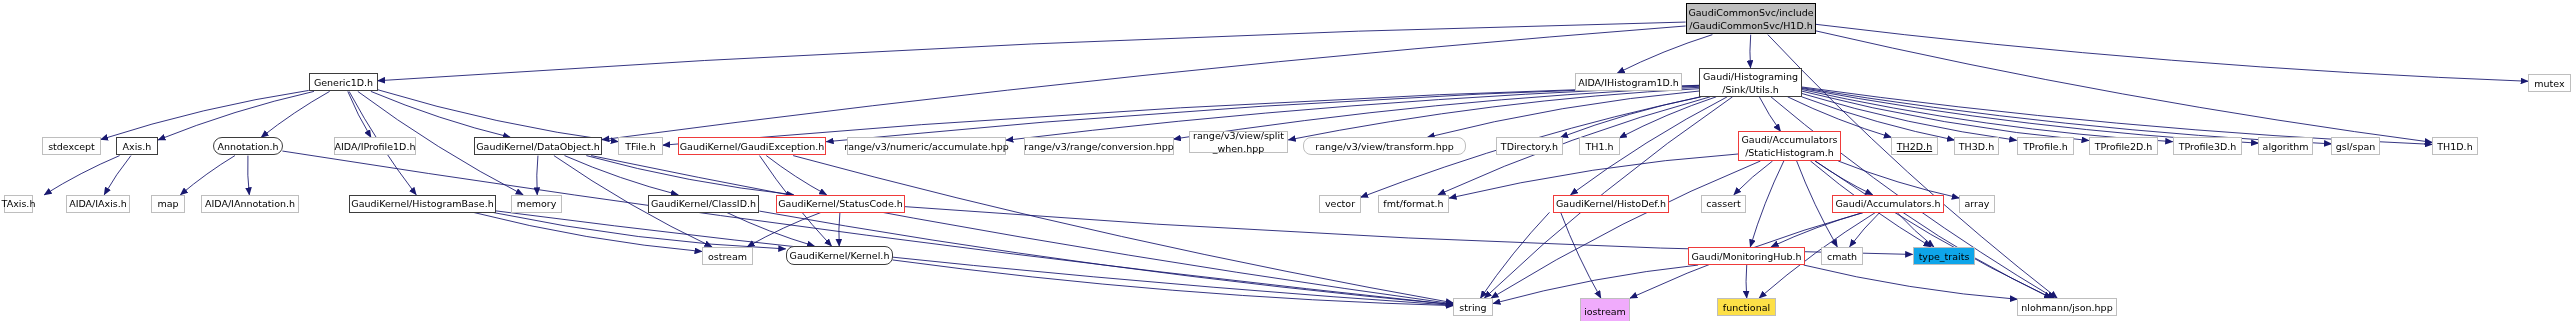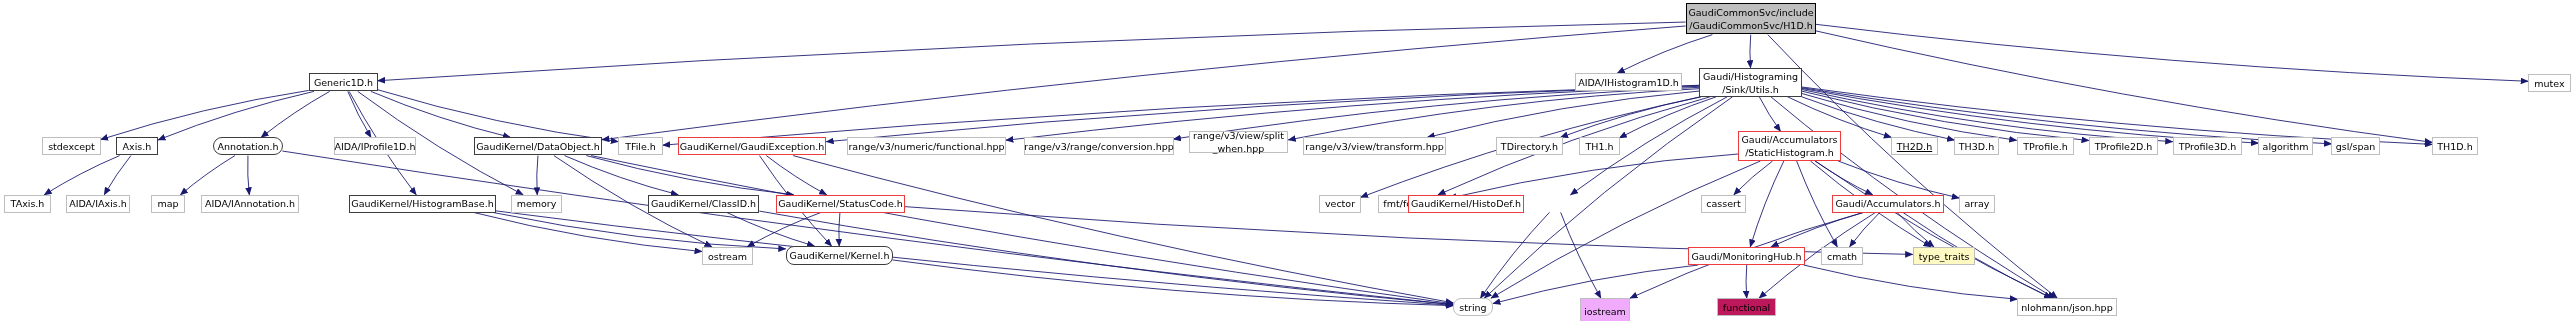--- a/index.html
+++ b/index.html
@@ -137,55 +137,55 @@
       <div class="node bold" style="left: 1699px; top: 68px; width: 103px; height: 29px; background: rgb(255, 255, 255); color: rgb(0, 0, 0);">Gaudi/Histograming
 /Sink/Utils.h</div>
       <div class="node plain" style="left: 2528px; top: 74px; width: 43px; height: 18px; background: rgb(254, 254, 254); color: rgb(0, 0, 0);">mutex</div>
       <div class="node plain" style="left: 42px; top: 137px; width: 59px; height: 18px; background: rgb(254, 254, 254); color: rgb(0, 0, 0);">stdexcept</div>
       <div class="node bold" style="left: 116px; top: 137px; width: 42px; height: 18px; background: rgb(255, 255, 255); color: rgb(0, 0, 0);">Axis.h</div>
       <div class="node bold" style="left: 213px; top: 137px; width: 70px; height: 18px; background: rgb(255, 255, 255); color: rgb(0, 0, 0); border-radius: 9px;">Annotation.h</div>
       <div class="node plain" style="left: 334px; top: 137px; width: 82px; height: 18px; background: rgb(254, 254, 254); color: rgb(0, 0, 0);">AIDA/IProfile1D.h</div>
       <div class="node bold" style="left: 474px; top: 137px; width: 128px; height: 18px; background: rgb(255, 255, 255); color: rgb(0, 0, 0);">GaudiKernel/DataObject.h</div>
       <div class="node plain" style="left: 618px; top: 137px; width: 45px; height: 18px; background: rgb(254, 254, 254); color: rgb(0, 0, 0);">TFile.h</div>
       <div class="node red" style="left: 678px; top: 137px; width: 148px; height: 18px; background: rgb(255, 255, 255); color: rgb(0, 0, 0);">GaudiKernel/GaudiException.h</div>
-      <div class="node plain" style="left: 847px; top: 137px; width: 159px; height: 18px; background: rgb(254, 254, 254); color: rgb(0, 0, 0);">range/v3/numeric/functional.hpp</div>
+      <div class="node plain" style="left: 847px; top: 137px; width: 159px; height: 18px; background: rgb(254, 254, 254); color: rgb(0, 0, 0);">range/v3/numeric/accumulate.hpp</div>
       <div class="node plain" style="left: 1024px; top: 137px; width: 150px; height: 18px; background: rgb(254, 254, 254); color: rgb(0, 0, 0);">range/v3/range/conversion.hpp</div>
       <div class="node plain" style="left: 1189px; top: 131px; width: 99px; height: 22px; background: rgb(254, 254, 254); color: rgb(0, 0, 0);">range/v3/view/split
 _when.hpp</div>
-      <div class="node plain" style="left: 1303px; top: 137px; width: 143px; height: 18px; background: rgb(254, 254, 254); color: rgb(0, 0, 0);">range/v3/view/transform.hpp</div>
+      <div class="node plain" style="left: 1303px; top: 137px; width: 163px; height: 18px; background: rgb(254, 254, 254); color: rgb(0, 0, 0); border-radius: 8px;">range/v3/view/transform.hpp</div>
       <div class="node plain" style="left: 1496px; top: 137px; width: 67px; height: 18px; background: rgb(254, 254, 254); color: rgb(0, 0, 0);">TDirectory.h</div>
       <div class="node plain" style="left: 1579px; top: 137px; width: 41px; height: 18px; background: rgb(254, 254, 254); color: rgb(0, 0, 0);">TH1.h</div>
       <div class="node red" style="left: 1738px; top: 131px; width: 103px; height: 30px; background: rgb(255, 255, 255); color: rgb(0, 0, 0);">Gaudi/Accumulators
 /StaticHistogram.h</div>
       <div class="node plain" style="left: 1891px; top: 137px; width: 47px; height: 18px; background: rgb(254, 254, 254); color: rgb(0, 0, 0); text-decoration: underline;">TH2D.h</div>
       <div class="node plain" style="left: 1954px; top: 137px; width: 45px; height: 18px; background: rgb(254, 254, 254); color: rgb(0, 0, 0);">TH3D.h</div>
       <div class="node plain" style="left: 2017px; top: 137px; width: 57px; height: 18px; background: rgb(254, 254, 254); color: rgb(0, 0, 0);">TProfile.h</div>
       <div class="node plain" style="left: 2089px; top: 137px; width: 69px; height: 18px; background: rgb(254, 254, 254); color: rgb(0, 0, 0);">TProfile2D.h</div>
       <div class="node plain" style="left: 2173px; top: 137px; width: 69px; height: 18px; background: rgb(254, 254, 254); color: rgb(0, 0, 0);">TProfile3D.h</div>
       <div class="node plain" style="left: 2258px; top: 137px; width: 55px; height: 18px; background: rgb(254, 254, 254); color: rgb(0, 0, 0);">algorithm</div>
       <div class="node plain" style="left: 2331px; top: 137px; width: 49px; height: 18px; background: rgb(254, 254, 254); color: rgb(0, 0, 0);">gsl/span</div>
       <div class="node plain" style="left: 2432px; top: 137px; width: 46px; height: 18px; background: rgb(254, 254, 254); color: rgb(0, 0, 0);">TH1D.h</div>
-      <div class="node plain" style="left: 4px; top: 195px; width: 47px; height: 17.6px; background: rgb(254, 254, 254); color: rgb(0, 0, 0);">TAxis.h</div>
+      <div class="node plain" style="left: 4px; top: 195px; width: 29px; height: 17.6px; background: rgb(254, 254, 254); color: rgb(0, 0, 0);">TAxis.h</div>
       <div class="node plain" style="left: 66px; top: 195px; width: 64px; height: 17.6px; background: rgb(254, 254, 254); color: rgb(0, 0, 0);">AIDA/IAxis.h</div>
       <div class="node plain" style="left: 151px; top: 195px; width: 34px; height: 17.6px; background: rgb(254, 254, 254); color: rgb(0, 0, 0);">map</div>
       <div class="node plain" style="left: 201px; top: 195px; width: 98px; height: 17.6px; background: rgb(254, 254, 254); color: rgb(0, 0, 0);">AIDA/IAnnotation.h</div>
       <div class="node bold" style="left: 349px; top: 195px; width: 147px; height: 17.6px; background: rgb(255, 255, 255); color: rgb(0, 0, 0);">GaudiKernel/HistogramBase.h</div>
       <div class="node plain" style="left: 511px; top: 195px; width: 51px; height: 17.6px; background: rgb(254, 254, 254); color: rgb(0, 0, 0);">memory</div>
       <div class="node bold" style="left: 648px; top: 195px; width: 111px; height: 17.6px; background: rgb(255, 255, 255); color: rgb(0, 0, 0);">GaudiKernel/ClassID.h</div>
       <div class="node red" style="left: 776px; top: 195px; width: 129px; height: 17.6px; background: rgb(255, 255, 255); color: rgb(0, 0, 0);">GaudiKernel/StatusCode.h</div>
       <div class="node plain" style="left: 1319px; top: 195px; width: 42px; height: 17.6px; background: rgb(254, 254, 254); color: rgb(0, 0, 0);">vector</div>
       <div class="node plain" style="left: 1378px; top: 195px; width: 71px; height: 17.6px; background: rgb(254, 254, 254); color: rgb(0, 0, 0);">fmt/format.h</div>
-      <div class="node red" style="left: 1408px; top: 195px; width: 116px; height: 17.6px; background: rgb(255, 255, 255); color: rgb(0, 0, 0);">GaudiKernel/HistoDef.h</div>
+      <div class="node red" style="left: 1553px; top: 195px; width: 116px; height: 17.6px; background: rgb(255, 255, 255); color: rgb(0, 0, 0);">GaudiKernel/HistoDef.h</div>
       <div class="node plain" style="left: 1701px; top: 195px; width: 45px; height: 17.6px; background: rgb(254, 254, 254); color: rgb(0, 0, 0);">cassert</div>
       <div class="node red" style="left: 1832px; top: 195px; width: 112px; height: 17.6px; background: rgb(255, 255, 255); color: rgb(0, 0, 0);">Gaudi/Accumulators.h</div>
       <div class="node plain" style="left: 1959px; top: 195px; width: 36px; height: 17.6px; background: rgb(254, 254, 254); color: rgb(0, 0, 0);">array</div>
       <div class="node plain" style="left: 702px; top: 247px; width: 51px; height: 18px; background: rgb(254, 254, 254); color: rgb(0, 0, 0);">ostream</div>
       <div class="node bold" style="left: 786px; top: 246px; width: 107px; height: 19px; background: rgb(255, 255, 255); color: rgb(0, 0, 0); border-radius: 8px;">GaudiKernel/Kernel.h</div>
       <div class="node red" style="left: 1688px; top: 247px; width: 117px; height: 18px; background: rgb(255, 255, 255); color: rgb(0, 0, 0);">Gaudi/MonitoringHub.h</div>
       <div class="node plain" style="left: 1821px; top: 247px; width: 42px; height: 18px; background: rgb(254, 254, 254); color: rgb(0, 0, 0);">cmath</div>
-      <div class="node plain" style="left: 1913px; top: 247px; width: 62px; height: 18px; background: #fef9c3; color: rgb(0, 0, 0);">type_traits</div>
-      <div class="node plain" style="left: 1453px; top: 298px; width: 40px; height: 18px; background: rgb(254, 254, 254); color: rgb(0, 0, 0); border-radius: 8px;">string</div>
+      <div class="node plain" style="left: 1913px; top: 247px; width: 62px; height: 18px; background: #0ea5e9; color: rgb(0, 0, 0);">type_traits</div>
+      <div class="node plain" style="left: 1453px; top: 298px; width: 40px; height: 18px; background: rgb(254, 254, 254); color: rgb(0, 0, 0);">string</div>
       <div class="node plain" style="left: 1580px; top: 298px; width: 50px; height: 26px; background: #f0abfc; color: rgb(0, 0, 0);">iostream</div>
-      <div class="node plain" style="left: 1717px; top: 298px; width: 59px; height: 18px; background: #be185d; color: rgb(0, 0, 0);">functional</div>
+      <div class="node plain" style="left: 1717px; top: 298px; width: 59px; height: 18px; background: #fde047; color: rgb(0, 0, 0);">functional</div>
       <div class="node plain" style="left: 2017px; top: 298px; width: 100px; height: 18px; background: rgb(254, 254, 254); color: rgb(0, 0, 0);">nlohmann/json.hpp</div>
     </div>
 </div>
 
 
 </body></html>

